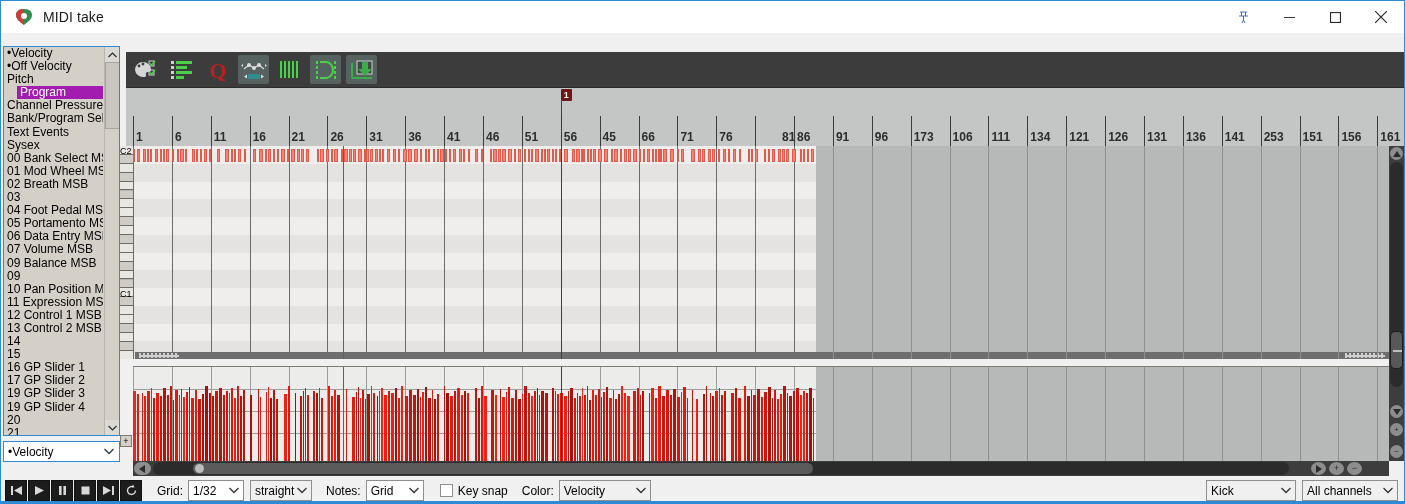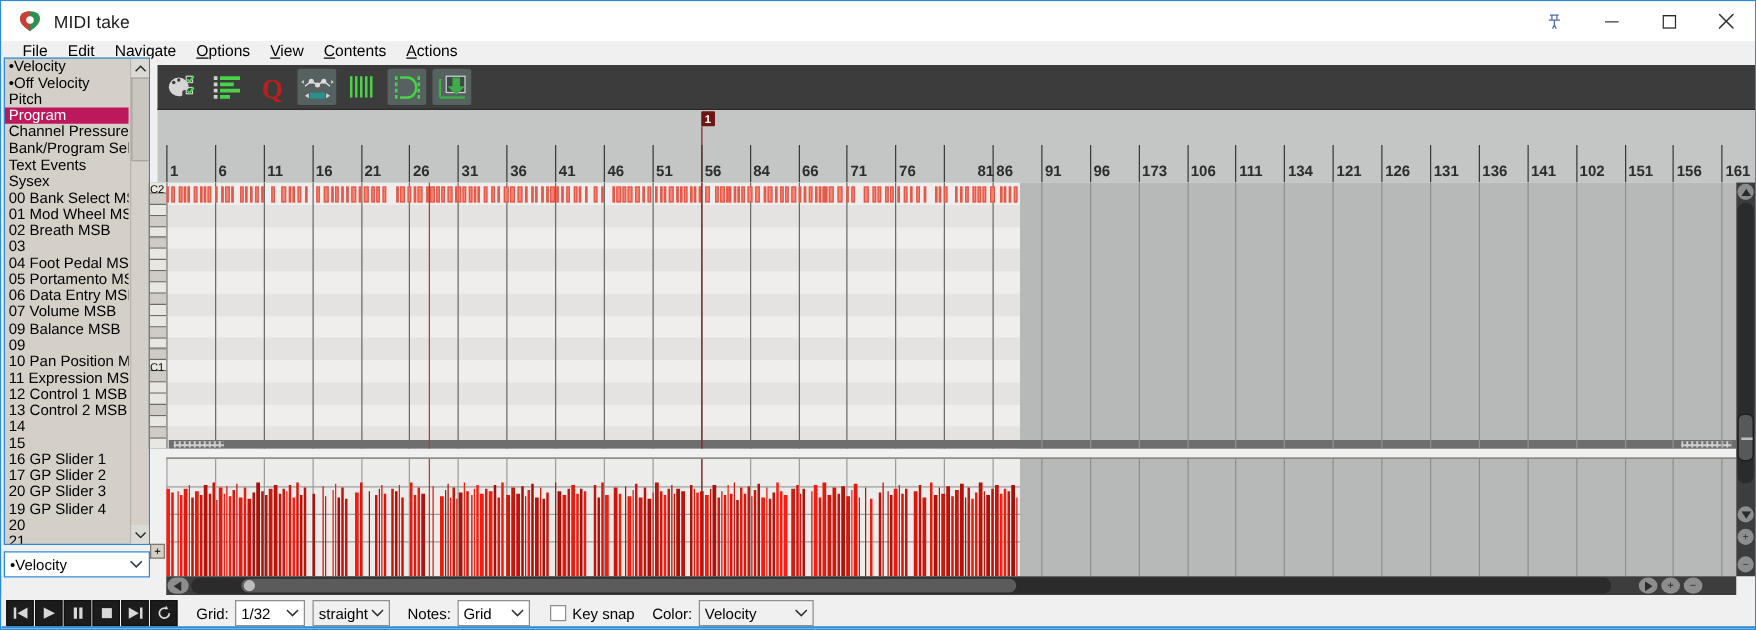--- a/index.html
+++ b/index.html
@@ -83,21 +83,21 @@
     position: absolute; left: 0; top: 0; right: 16px; bottom: 0;
     overflow: hidden;
   }
   .lane-row {
     height: 13.1px; line-height: 13px;
     font-size: 12px; color: #000;
     padding-left: 3px;
     white-space: nowrap; overflow: hidden;
     font-family: "Liberation Sans", sans-serif;
   }
-  .lane-row.sel { background: #be185d; color: #fff; }
+  .lane-row.sel { background: #a21caf; color: #fff; margin-left: 13px; }
   #lane-scroll {
     position: absolute; right: 0; top: 0; width: 15px; bottom: 0;
     background: #d4d0c8;
     border-left: 1px solid #b9b5ae;
   }
   .lane-sb-arrow {
     width: 15px; height: 15px; display: flex; align-items: center; justify-content: center;
     background: #dcdad5; color: #333; font-size: 8px;
   }
   #lane-sb-thumb {
@@ -367,29 +367,20 @@
           </svg>
       </div>
       <div class="win-btn">
         <svg width="12" height="12" viewBox="0 0 12 12">
             <path d="M0 0 L12 12 M12 0 L0 12" stroke="#2a2a2a" stroke-width="1.2"></path>
           </svg>
       </div>
     </div>
   </div>
 
-  <div id="menubar">
-      <div class="menu-item"><u>F</u>ile</div>
-      <div class="menu-item"><u>E</u>dit</div>
-      <div class="menu-item"><u>N</u>avigate</div>
-      <div class="menu-item"><u>O</u>ptions</div>
-      <div class="menu-item"><u>V</u>iew</div>
-      <div class="menu-item"><u>C</u>ontents</div>
-      <div class="menu-item"><u>A</u>ctions</div>
-    </div>
 
   <div id="toolbar">
     <div class="tb-btn">
       <svg width="26" height="22" viewBox="0 0 26 22">
         <path d="M2 11 a8 8 0 0 1 8 -8 a8 8 0 0 1 8 8 c0 3 -4 1 -5 3 c-1 2 2 4 -3 4 a8 8 0 0 1 -8 -7 Z" fill="#d6d6d6"></path>
         <circle cx="6" cy="7" r="1.4" fill="#3c3c3c"></circle>
           <circle cx="10" cy="5" r="1.4" fill="#3c3c3c"></circle>
         <rect x="16" y="2" width="5" height="5" fill="none" stroke="#cfcfcf"></rect>
           <path d="M17 4.5 l1.5 1.8 l3.5 -4.3" stroke="#4ad14a" stroke-width="1.6" fill="none"></path>
         <rect x="16" y="11" width="5" height="5" fill="none" stroke="#cfcfcf"></rect>
@@ -487,21 +478,21 @@
           <div class="lane-row">09 Balance MSB</div>
           <div class="lane-row">09</div>
           <div class="lane-row">10 Pan Position MSB</div>
           <div class="lane-row">11 Expression MSB</div>
           <div class="lane-row">12 Control 1 MSB</div>
           <div class="lane-row">13 Control 2 MSB</div>
           <div class="lane-row">14</div>
           <div class="lane-row">15</div>
           <div class="lane-row">16 GP Slider 1</div>
           <div class="lane-row">17 GP Slider 2</div>
-          <div class="lane-row">20 GP Slider 3</div>
+          <div class="lane-row">19 GP Slider 3</div>
           <div class="lane-row">19 GP Slider 4</div>
           <div class="lane-row">20</div>
           <div class="lane-row">21</div>
         </div>
       <div id="lane-scroll">
         <div class="lane-sb-arrow">
           <svg width="9" height="6" viewBox="0 0 9 6">
               <path d="M0.5 5 L4.5 1 L8.5 5" stroke="#2b2b2b" fill="none" stroke-width="1.2"></path>
             </svg>
         </div>
@@ -547,21 +538,21 @@
         <div class="bar-num" style="left: 279.195px;">36</div>
         <div class="bar-tick" style="left: 318.08px;"></div>
         <div class="bar-num" style="left: 318.08px;">41</div>
         <div class="bar-tick" style="left: 356.965px;"></div>
         <div class="bar-num" style="left: 356.965px;">46</div>
         <div class="bar-tick" style="left: 395.85px;"></div>
         <div class="bar-num" style="left: 395.85px;">51</div>
         <div class="bar-tick" style="left: 434.735px;"></div>
         <div class="bar-num" style="left: 434.735px;">56</div>
         <div class="bar-tick" style="left: 473.62px;"></div>
-        <div class="bar-num" style="left: 473.62px;">84</div>
+        <div class="bar-num" style="left: 473.62px;">45</div>
         <div class="bar-tick" style="left: 512.505px;"></div>
         <div class="bar-num" style="left: 512.505px;">66</div>
         <div class="bar-tick" style="left: 551.39px;"></div>
         <div class="bar-num" style="left: 551.39px;">71</div>
         <div class="bar-tick" style="left: 590.275px;"></div>
         <div class="bar-num" style="left: 590.275px;">76</div>
         <div class="bar-tick" style="left: 629.16px;"></div>
         <div class="bar-num" style="left: 653px;">81</div>
         <div class="bar-tick" style="left: 668.045px;"></div>
         <div class="bar-num" style="left: 668.045px;">86</div>
@@ -581,21 +572,21 @@
         <div class="bar-num" style="left: 940.24px;">121</div>
         <div class="bar-tick" style="left: 979.125px;"></div>
         <div class="bar-num" style="left: 979.125px;">126</div>
         <div class="bar-tick" style="left: 1018.01px;"></div>
         <div class="bar-num" style="left: 1018.01px;">131</div>
         <div class="bar-tick" style="left: 1056.89px;"></div>
         <div class="bar-num" style="left: 1056.89px;">136</div>
         <div class="bar-tick" style="left: 1095.78px;"></div>
         <div class="bar-num" style="left: 1095.78px;">141</div>
         <div class="bar-tick" style="left: 1134.66px;"></div>
-        <div class="bar-num" style="left: 1134.66px;">102</div>
+        <div class="bar-num" style="left: 1134.66px;">253</div>
         <div class="bar-tick" style="left: 1173.55px;"></div>
         <div class="bar-num" style="left: 1173.55px;">151</div>
         <div class="bar-tick" style="left: 1212.43px;"></div>
         <div class="bar-num" style="left: 1212.43px;">156</div>
         <div class="bar-tick" style="left: 1251.32px;"></div>
         <div class="bar-num" style="left: 1251.32px;">161</div>
       </div>
   </div>
 
   <div id="keystrip">
@@ -1171,16 +1162,34 @@
     <span class="ctl-label">Color:</span>
     <div class="combo flat" style="width:92px">
       <span>Velocity</span>
       <span class="caret">
         <svg width="10" height="7" viewBox="0 0 10 7">
             <path d="M0.5 1 L5 5.5 L9.5 1" stroke="#333" fill="none" stroke-width="1.3"></path>
           </svg>
       </span>
     </div>
 
+    <div id="bottom-right">
+      <div class="combo flat" style="width:90px">
+        <span>Kick</span>
+        <span class="caret">
+          <svg width="10" height="7" viewBox="0 0 10 7">
+              <path d="M0.5 1 L5 5.5 L9.5 1" stroke="#333" fill="none" stroke-width="1.3"></path>
+            </svg>
+        </span>
+      </div>
+      <div class="combo flat" style="width:96px; margin-left:6px">
+        <span>All channels</span>
+        <span class="caret">
+          <svg width="10" height="7" viewBox="0 0 10 7">
+              <path d="M0.5 1 L5 5.5 L9.5 1" stroke="#333" fill="none" stroke-width="1.3"></path>
+            </svg>
+        </span>
+      </div>
+    </div>
   </div>
 
   <div id="statusline"></div>
 </div>
 
 </body></html>

